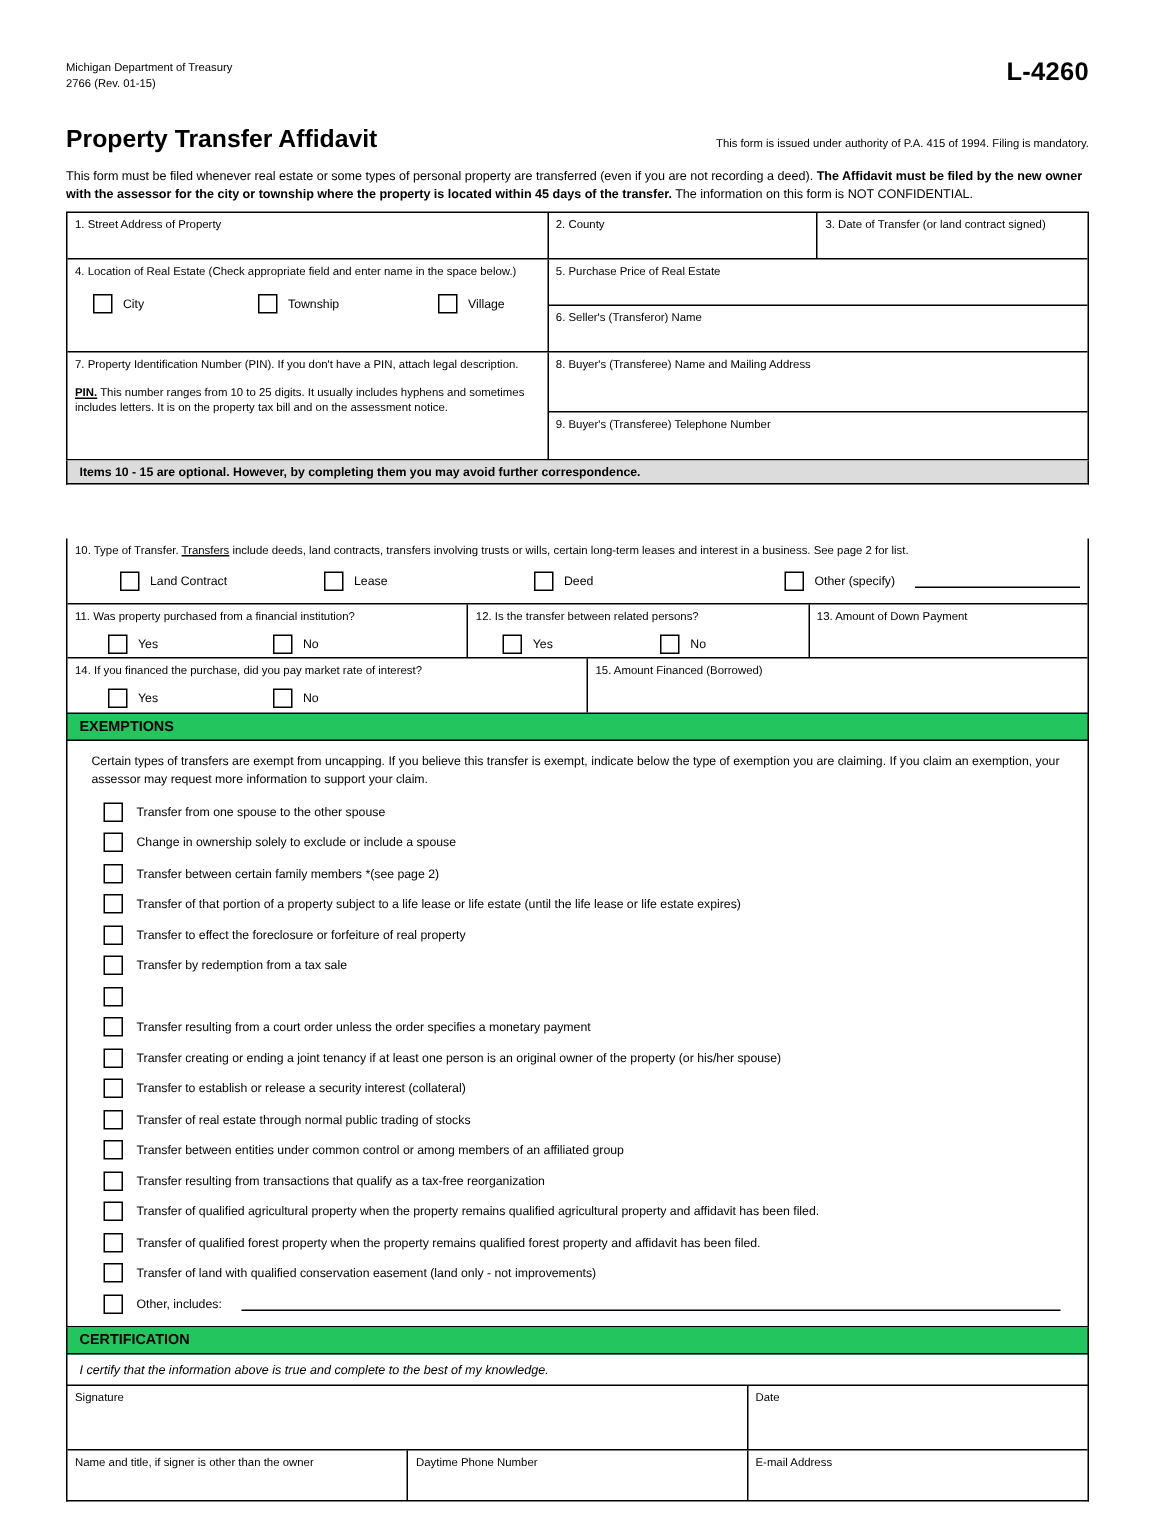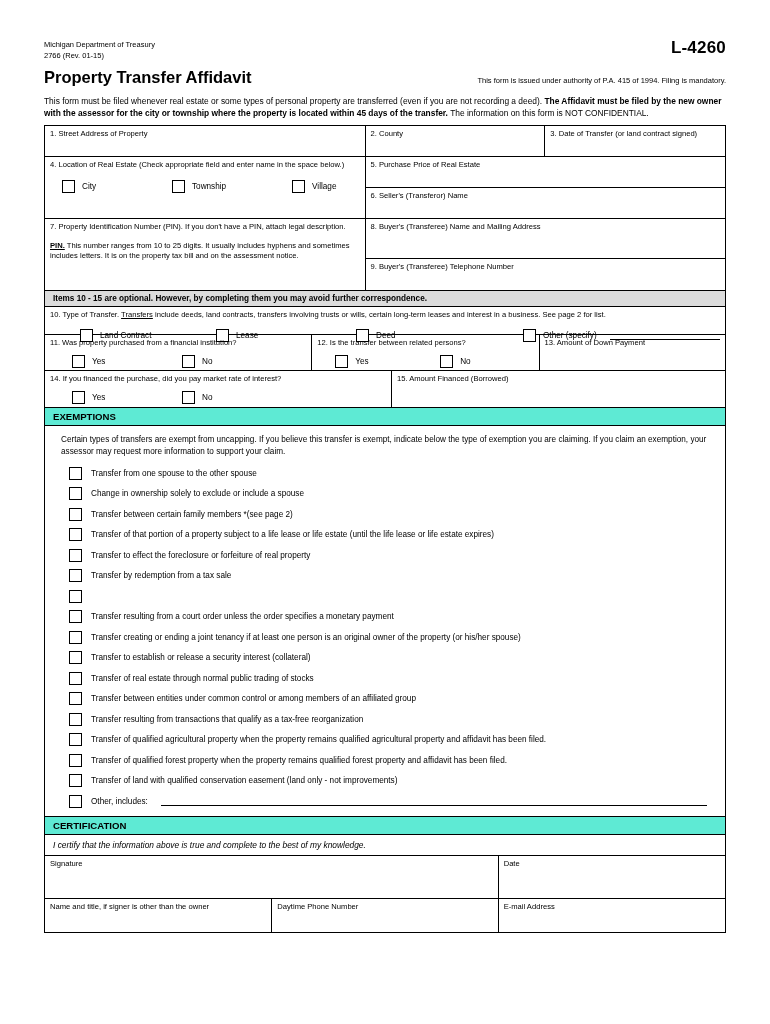--- a/index.html
+++ b/index.html
@@ -34,21 +34,21 @@
   .formno {
     font-size: 17px;
     font-weight: bold;
     letter-spacing: .2px;
     margin-top: -2px;
   }
   .titlerow {
     display: flex;
     justify-content: space-between;
     align-items: baseline;
-    margin-top: 6px;
+    margin-top: 22px;
   }
   .title {
     font-size: 16.5px;
     font-weight: bold;
   }
   .authority {
     font-size: 7.5px;
     padding-bottom: 2px;
   }
   .intro {
@@ -101,21 +101,21 @@
   }
   .cbline .txt {
     font-size: 8.2px;
     line-height: 1.35;
   }
 
   
   .bar {
     border: 1px solid #000;
     border-top: none;
-    background: #5eead4;
+    background: #22c55e;
     font-size: 9.6px;
     font-weight: bold;
     padding: 3px 6px 3px 8px;
     box-sizing: border-box;
   }
 
   
   .optband {
     border: 1px solid #000;
     border-top: none;
@@ -248,21 +248,21 @@
           <div class="lbl">9. Buyer's (Transferee) Telephone Number</div>
         </div>
       </div>
     </div>
   </div>
 
   <div class="optband">Items 10 - 15 are optional. However, by completing them you may avoid further correspondence.</div>
 
   <div class="grid" style="border-top:none;">
 
-    <div class="row" style="height:28px;">
+    <div class="row" style="height:44px;margin-top:36px;">
       <div class="cell" style="width:100%; border-right:none;">
         <div class="lbl">
           <span>10. Type of Transfer. </span><u>Transfers</u><span> include deeds, land contracts, transfers involving trusts or wills, certain long-term leases and interest in a business. See page 2 for list.</span>
         </div>
         <div style="display:flex; align-items:center; margin-top:8px; padding-left:30px;">
           <div class="cbline" style="width:136px;">
             <span class="cb"></span>
             <span class="txt">Land Contract</span>
           </div>
           <div class="cbline" style="width:140px;">

